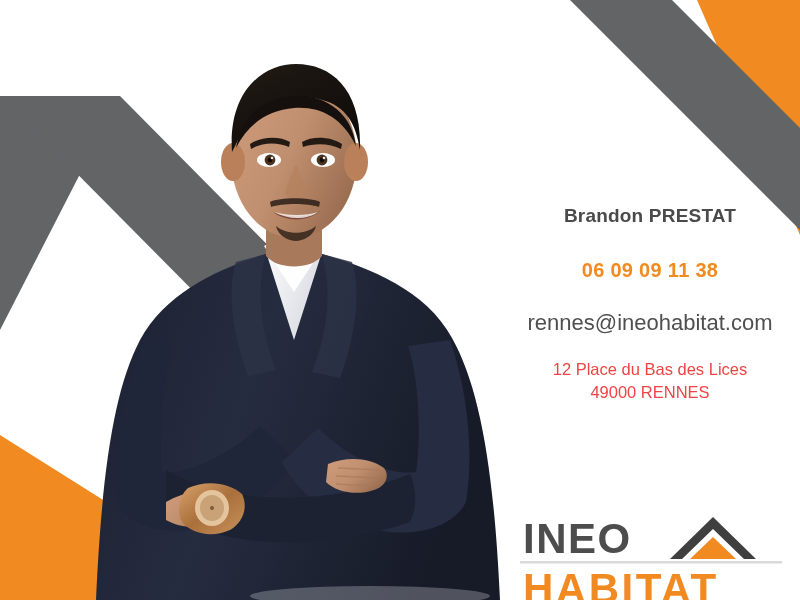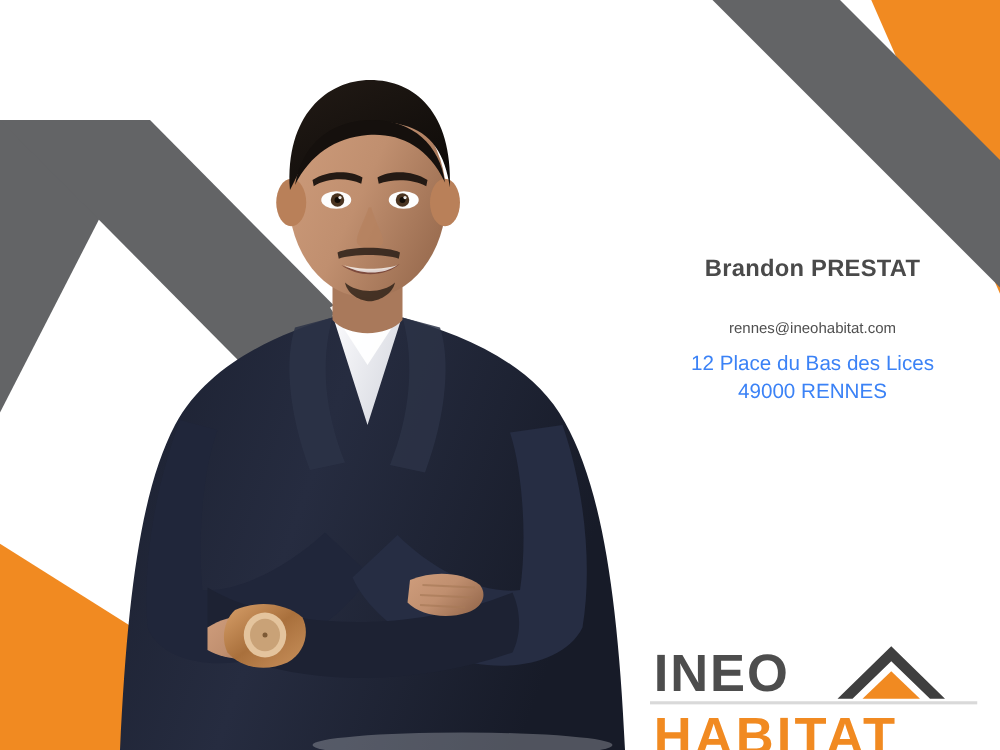--- a/index.html
+++ b/index.html
@@ -67,29 +67,29 @@
     margin-top: 30px;
     font-size: 20px;
     font-weight: bold;
     color: #f18a21;
     letter-spacing: 0.3px;
     line-height: 1.2;
   }
 
   .email {
     margin-top: 27px;
-    font-size: 12px;
+    font-size: 22px;
     color: #4f4f4f;
     line-height: 1.25;
   }
 
   .address {
-    margin-top: 10px;
+    margin-top: 22px;
     font-size: 16.5px;
-    color: #3b82f6;
+    color: #ef4444;
     line-height: 1.35;
   }
   .address .addr-line { display: block; }
 
   .website {
     margin-top: 25px;
     font-size: 16.5px;
     color: #3f3f3f;
     line-height: 1.25;
   }
@@ -251,20 +251,21 @@
       </g>
 
       <ellipse cx="300" cy="556" rx="120" ry="10" fill="#b9bcc2" opacity="0.35"></ellipse>
     </svg>
   </div>
 
   <div class="info">
 
     <div class="person-name">Brandon PRESTAT</div>
 
+    <div class="phone">06 09 09 11 38</div>
 
     <div class="email">rennes@ineohabitat.com</div>
 
     <div class="address">
       <span class="addr-line">12 Place du Bas des Lices</span>
       <span class="addr-line">49000 RENNES</span>
     </div>
 
   </div>
 

